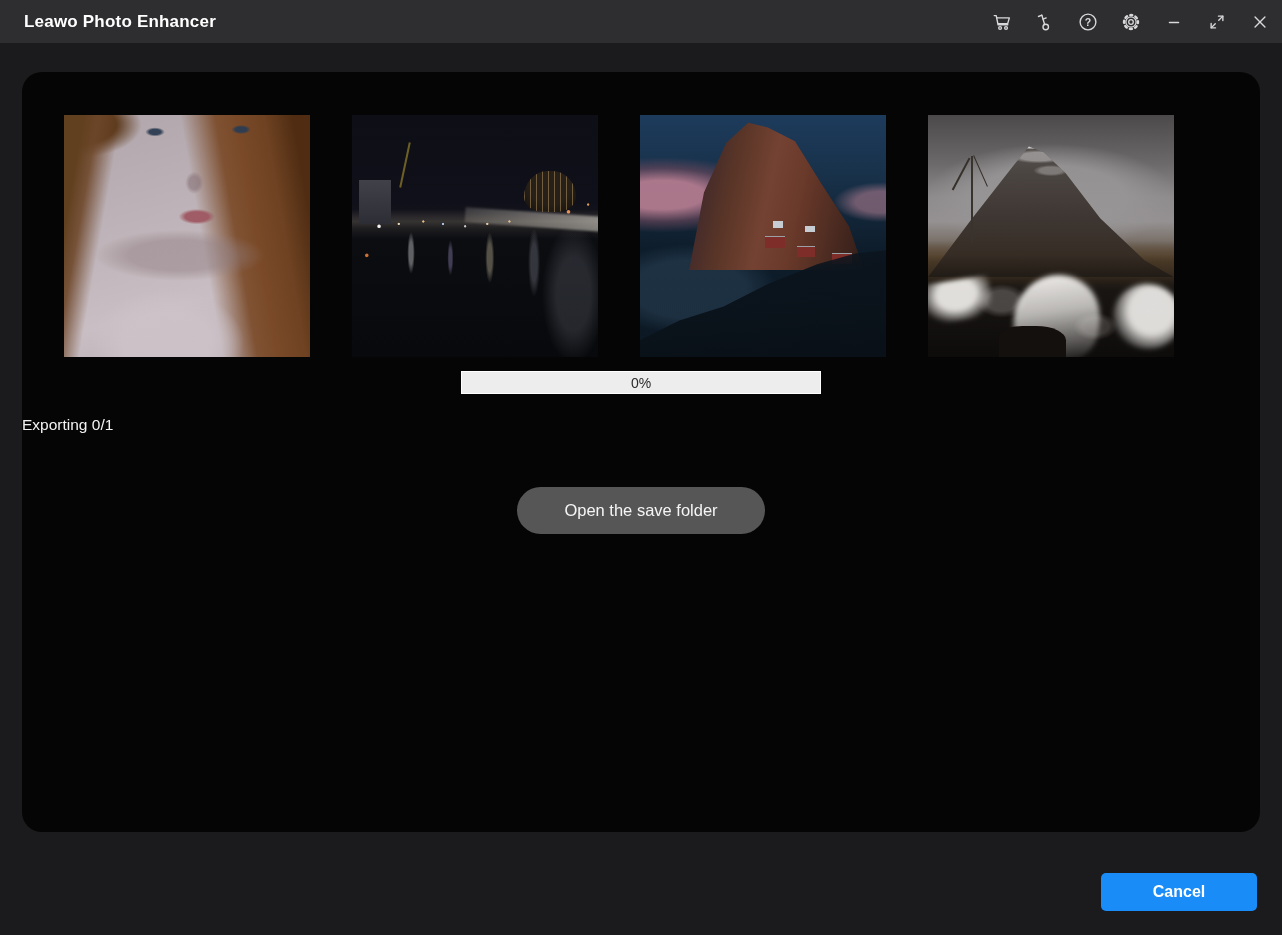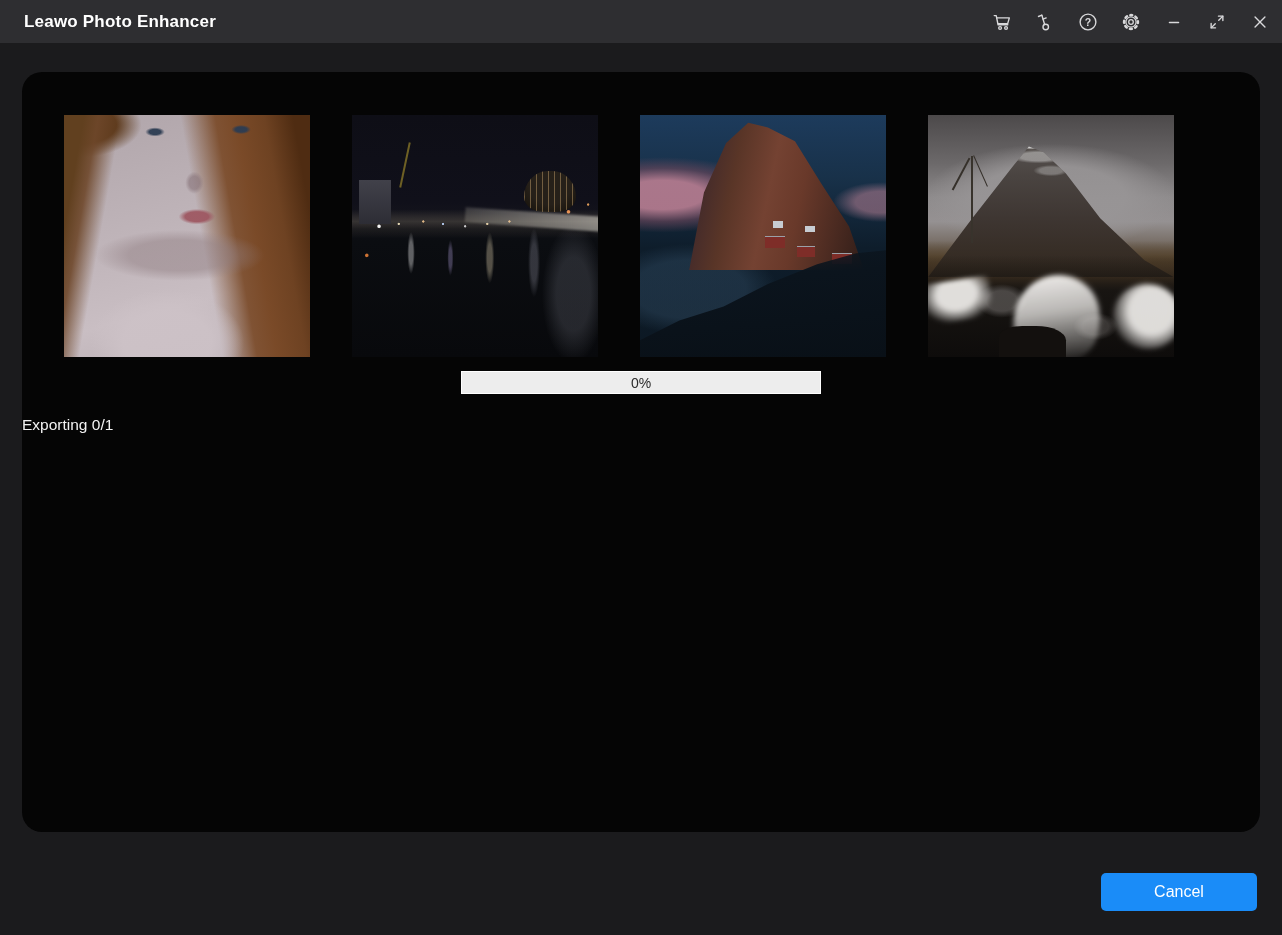--- a/index.html
+++ b/index.html
@@ -126,21 +126,21 @@
     color:#2b2b2b; font-size:14px; }
 
   .status { position:absolute; left:0; top:344px; width:100%; 
     color:#f2f2f2; font-size:15.5px; }
 
   .open-folder-btn { position:absolute; left:495px; top:415px; width:248px; height:47px;
     border:none; border-radius:24px; background:#565656; color:#f5f5f5; font-size:16.5px;
     font-family:"Liberation Sans","DejaVu Sans",sans-serif; cursor:pointer; }
 
   .cancel-btn { position:absolute; right:25px; bottom:24px; width:156px; height:38px;
-    border:none; border-radius:5px; background:#1a8cf8; color:#ffffff; font-size:16px; font-weight:normal;
+    border:none; border-radius:5px; background:#1a8cf8; color:#ffffff; font-size:16px; font-weight:bold;
     font-family:"Liberation Sans","DejaVu Sans",sans-serif; cursor:pointer; }
 </style>
 </head>
 <body>
 
 <div class="app">
 
   <header class="titlebar">
     <div class="title">Leawo Photo Enhancer</div>
     <div class="tb-icons">
@@ -232,18 +232,19 @@
 
     </div>
 
     <div class="progress">
       <div class="progress-fill" style="width: 0%;"></div>
       <span class="progress-label">0%</span>
     </div>
 
     <div class="status">Exporting 0/1</div>
 
+    <button class="open-folder-btn">Open the save folder</button>
 
   </main>
 
   <button class="cancel-btn">Cancel</button>
 
 </div>
 
 </body></html>

